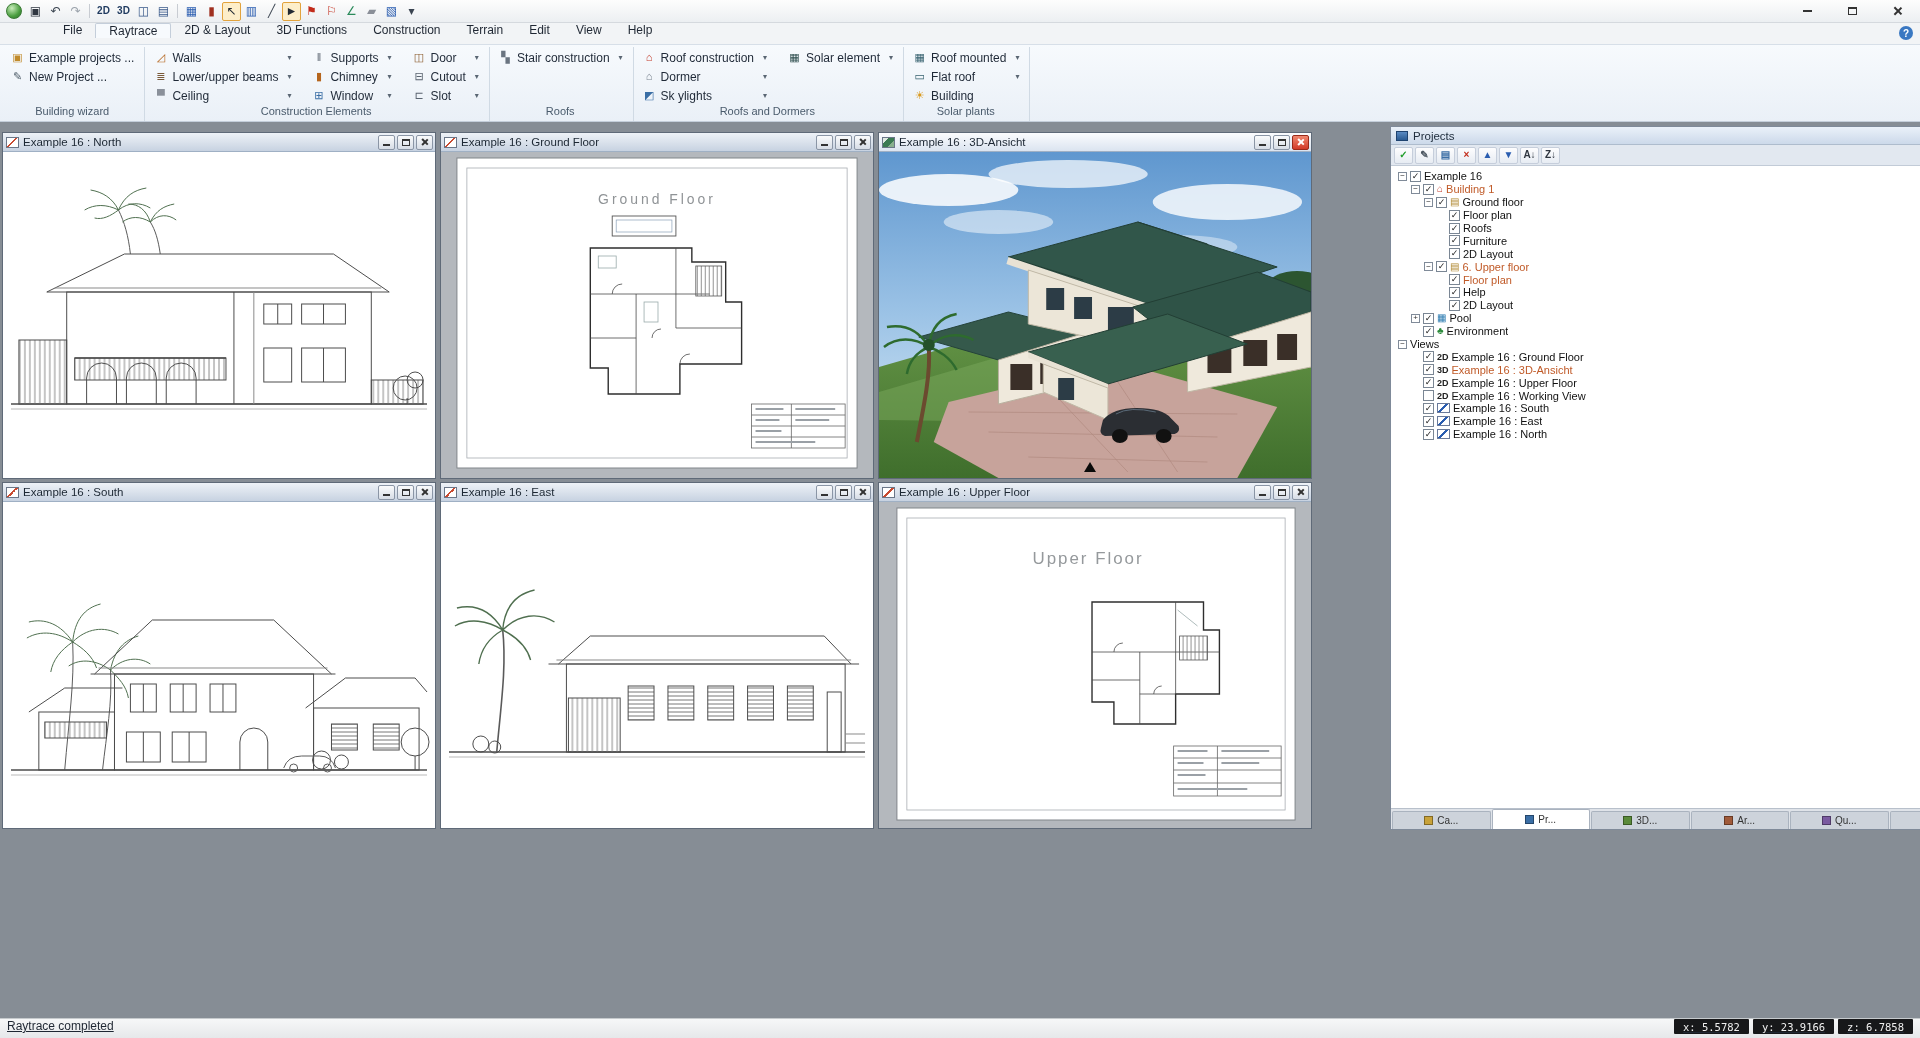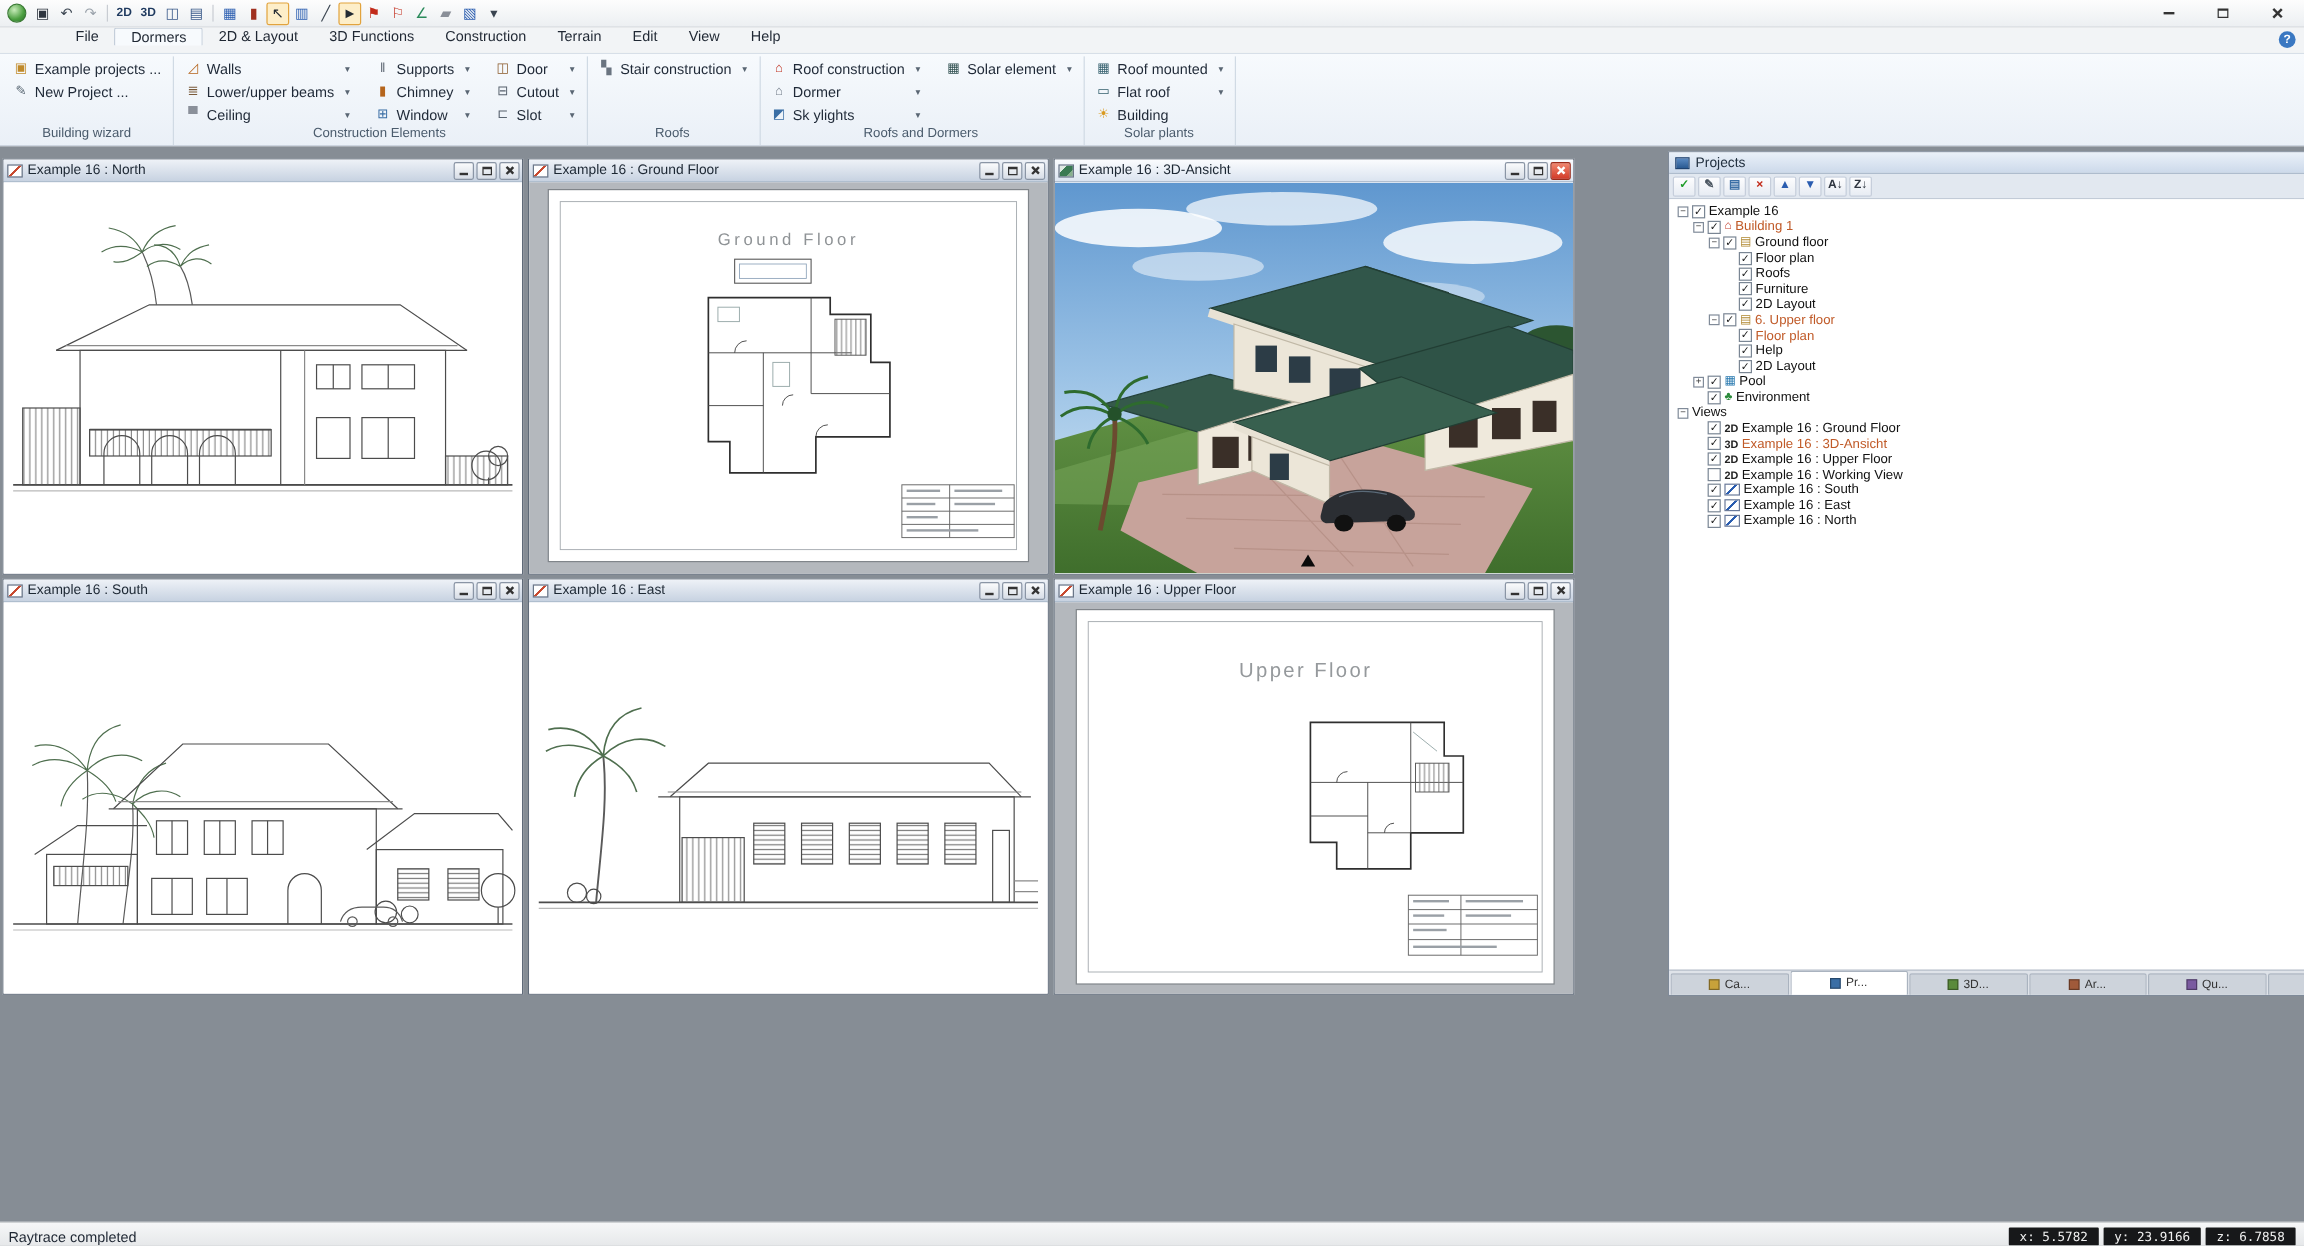--- a/index.html
+++ b/index.html
@@ -83,21 +83,21 @@
   .badge2d{font-size:9px;font-weight:bold;color:#222;flex:0 0 auto;}
   .t-icon{font-size:10px;line-height:1;flex:0 0 auto;}
   .mini-view{flex:0 0 auto;width:13px;height:10px;border:1px solid #6a7a9a;background:linear-gradient(135deg,#fff 40%,#2a5db0 40%,#2a5db0 54%,#fff 54%);}
   .t-label{overflow:hidden;}
   .panel-tabs{height:21px;display:flex;align-items:flex-end;background:#dfe3e9;border-top:1px solid #b8c0cb;padding:0 1px;gap:1px;flex:0 0 auto;}
   .panel-tab{flex:1;height:18px;background:#cdd3db;border:1px solid #aab3bf;border-bottom:none;font-size:10px;display:flex;align-items:center;justify-content:center;gap:4px;color:#333;border-radius:2px 2px 0 0;}
   .panel-tab.active{background:#fff;height:20px;}
   .ptab-ic{width:9px;height:9px;border:1px solid rgba(0,0,0,.35);}
 
   
-  .statusbar{height:20px;background:linear-gradient(#f6f7f8,#e6e8ea);border-top:1px solid #c6cacd;display:flex;align-items:flex-end;padding:0 7px;font-size:12px;color:#1f2733;flex:0 0 auto;}
+  .statusbar{height:20px;background:linear-gradient(#f6f7f8,#e6e8ea);border-top:1px solid #c6cacd;display:flex;align-items:flex-start;padding:0 7px;font-size:12px;color:#1f2733;flex:0 0 auto;text-decoration:underline;}
   .coords{margin-left:auto;display:flex;gap:4px;}
   .coord-box{background:#17181a;color:#f0f0f0;font-family:"DejaVu Sans Mono",monospace;font-size:10.5px;padding:1.5px 9px;border-radius:1px;}
 </style>
 </head>
 <body>
 
 <div class="app">
 
   <div class="titlebar">
     <div class="qat">
@@ -135,21 +135,21 @@
         </span>
         <span class="cap-btn">
           <span class="g-close"></span>
         </span>
       </div>
   </div>
 
   <div class="menubar">
     <div class="menu-tabs">
         <span class="menu-tab">File</span>
-        <span class="menu-tab active">Dormers</span>
+        <span class="menu-tab active">Raytrace</span>
         <span class="menu-tab">2D &amp; Layout</span>
         <span class="menu-tab">3D Functions</span>
         <span class="menu-tab">Construction</span>
         <span class="menu-tab">Terrain</span>
         <span class="menu-tab">Edit</span>
         <span class="menu-tab">View</span>
         <span class="menu-tab">Help</span>
       </div>
     <div class="help-badge">
         <span>?</span>

